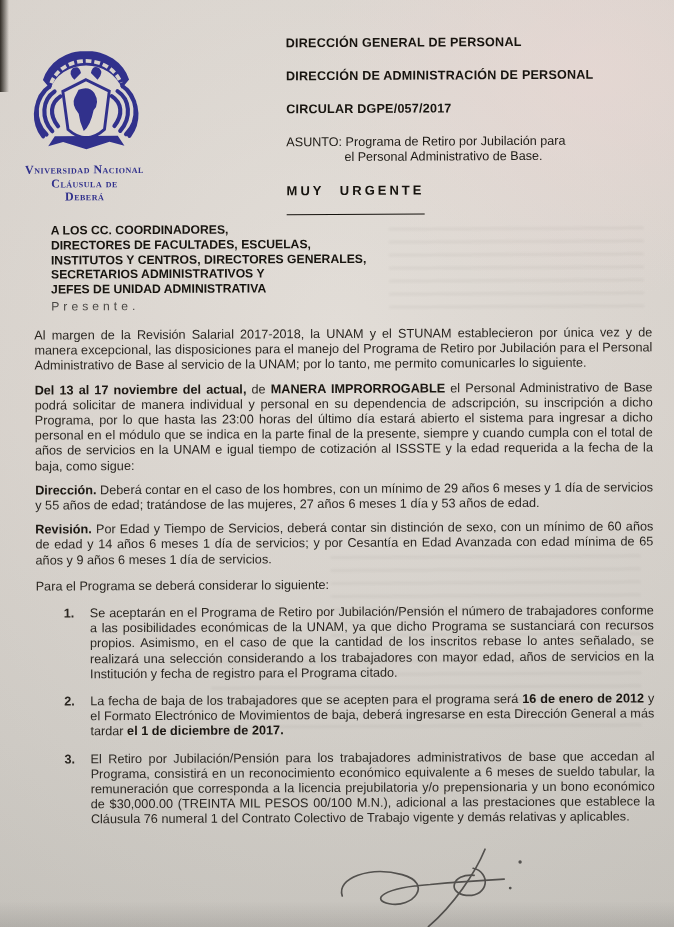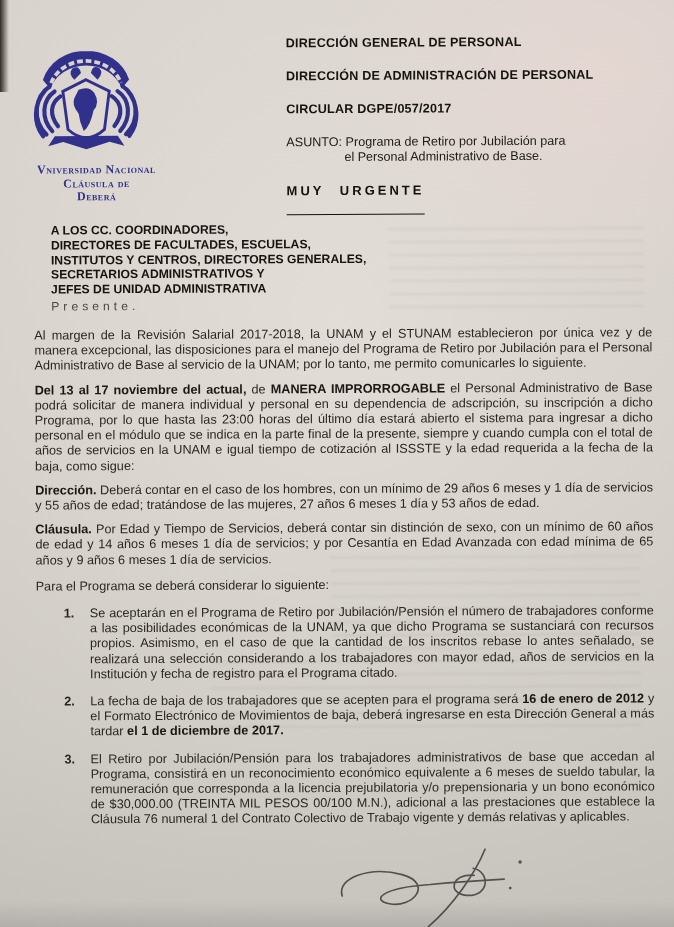--- a/index.html
+++ b/index.html
@@ -25,21 +25,21 @@
 
   
   .ghost{position:absolute;opacity:0.05;filter:blur(1.2px);pointer-events:none;
     background:repeating-linear-gradient(180deg,#55504a 0 3px,transparent 3px 13px);}
   .g1{left:390px;top:228px;width:255px;height:82px;}
   .g2{left:330px;top:556px;width:310px;height:95px;}
   .g3{left:210px;top:660px;width:430px;height:70px;}
 
   
   .crest-wrap{position:absolute;left:30px;top:50px;width:116px;height:104px;}
-  .institution{position:absolute;left:14px;top:162px;width:168px;text-align:center;
+  .institution{position:absolute;left:2px;top:162px;width:168px;text-align:center;
     font-family:"Liberation Serif", serif;font-variant:small-caps;
     color:#31318c;font-weight:700;font-size:12px;line-height:13.5px;letter-spacing:0.5px;}
 
   
   .header-block{position:absolute;left:288px;top:36px;width:372px;}
   .hline{font-weight:700;font-size:12.6px;letter-spacing:0.2px;color:#17140f;margin:0 0 19px 0;}
   .asunto{font-size:12.6px;color:#1d1a15;margin:0 0 16px 0;line-height:15px;}
   .asunto .lbl{font-weight:400;}
   .asunto .l2{padding-left:58px;display:block;}
   .urgente{display:inline-block;font-weight:700;font-size:13px;color:#15120d;
@@ -123,21 +123,21 @@
       <div class="presente">Presente.</div>
     </div>
 
     <div class="body-flow">
       <p class="para">Al margen de la Revisión Salarial 2017-2018, la UNAM y el STUNAM establecieron por única vez y de manera excepcional, las disposiciones para el manejo del Programa de Retiro por Jubilación para el Personal Administrativo de Base al servicio de la UNAM; por lo tanto, me permito comunicarles lo siguiente.</p>
 
       <p class="para"><span class="b">Del 13 al 17 noviembre del actual,</span><span> de </span><span class="b">MANERA IMPRORROGABLE</span><span> el Personal Administrativo de Base podrá solicitar de manera individual y personal en su dependencia de adscripción, su inscripción a dicho Programa, por lo que hasta las 23:00 horas del último día estará abierto el sistema para ingresar a dicho personal en el módulo que se indica en la parte final de la presente, siempre y cuando cumpla con el total de años de servicios en la UNAM e igual tiempo de cotización al ISSSTE y la edad requerida a la fecha de la baja, como sigue:</span></p>
 
       <p class="para"><span class="b">Dirección.</span><span> Deberá contar en el caso de los hombres, con un mínimo de 29 años 6 meses y 1 día de servicios y 55 años de edad; tratándose de las mujeres, 27 años 6 meses 1 día y 53 años de edad.</span></p>
 
-      <p class="para"><span class="b">Cláusula.</span><span> Por Edad y Tiempo de Servicios, deberá contar sin distinción de sexo, con un mínimo de 60 años de edad y 14 años 6 meses 1 día de servicios; y por Cesantía en Edad Avanzada con edad mínima de 65 años y 9 años 6 meses 1 día de servicios.</span></p>
+      <p class="para"><span class="b">Revisión.</span><span> Por Edad y Tiempo de Servicios, deberá contar sin distinción de sexo, con un mínimo de 60 años de edad y 14 años 6 meses 1 día de servicios; y por Cesantía en Edad Avanzada con edad mínima de 65 años y 9 años 6 meses 1 día de servicios.</span></p>
 
       <p class="para intro-list">Para el Programa se deberá considerar lo siguiente:</p>
 
       <div class="olist">
         <div class="oitem">
           <div class="onum">1.</div>
           <div class="otext"><span>Se aceptarán en el Programa de Retiro por Jubilación/Pensión el número de trabajadores conforme a las posibilidades económicas de la UNAM, ya que dicho Programa se sustanciará con recursos propios. Asimismo, en el caso de que la cantidad de los inscritos rebase lo antes señalado, se realizará una selección considerando a los trabajadores con mayor edad, años de servicios en la Institución y fecha de registro para el Programa citado.</span></div>
         </div>
         <div class="oitem">
           <div class="onum">2.</div>

